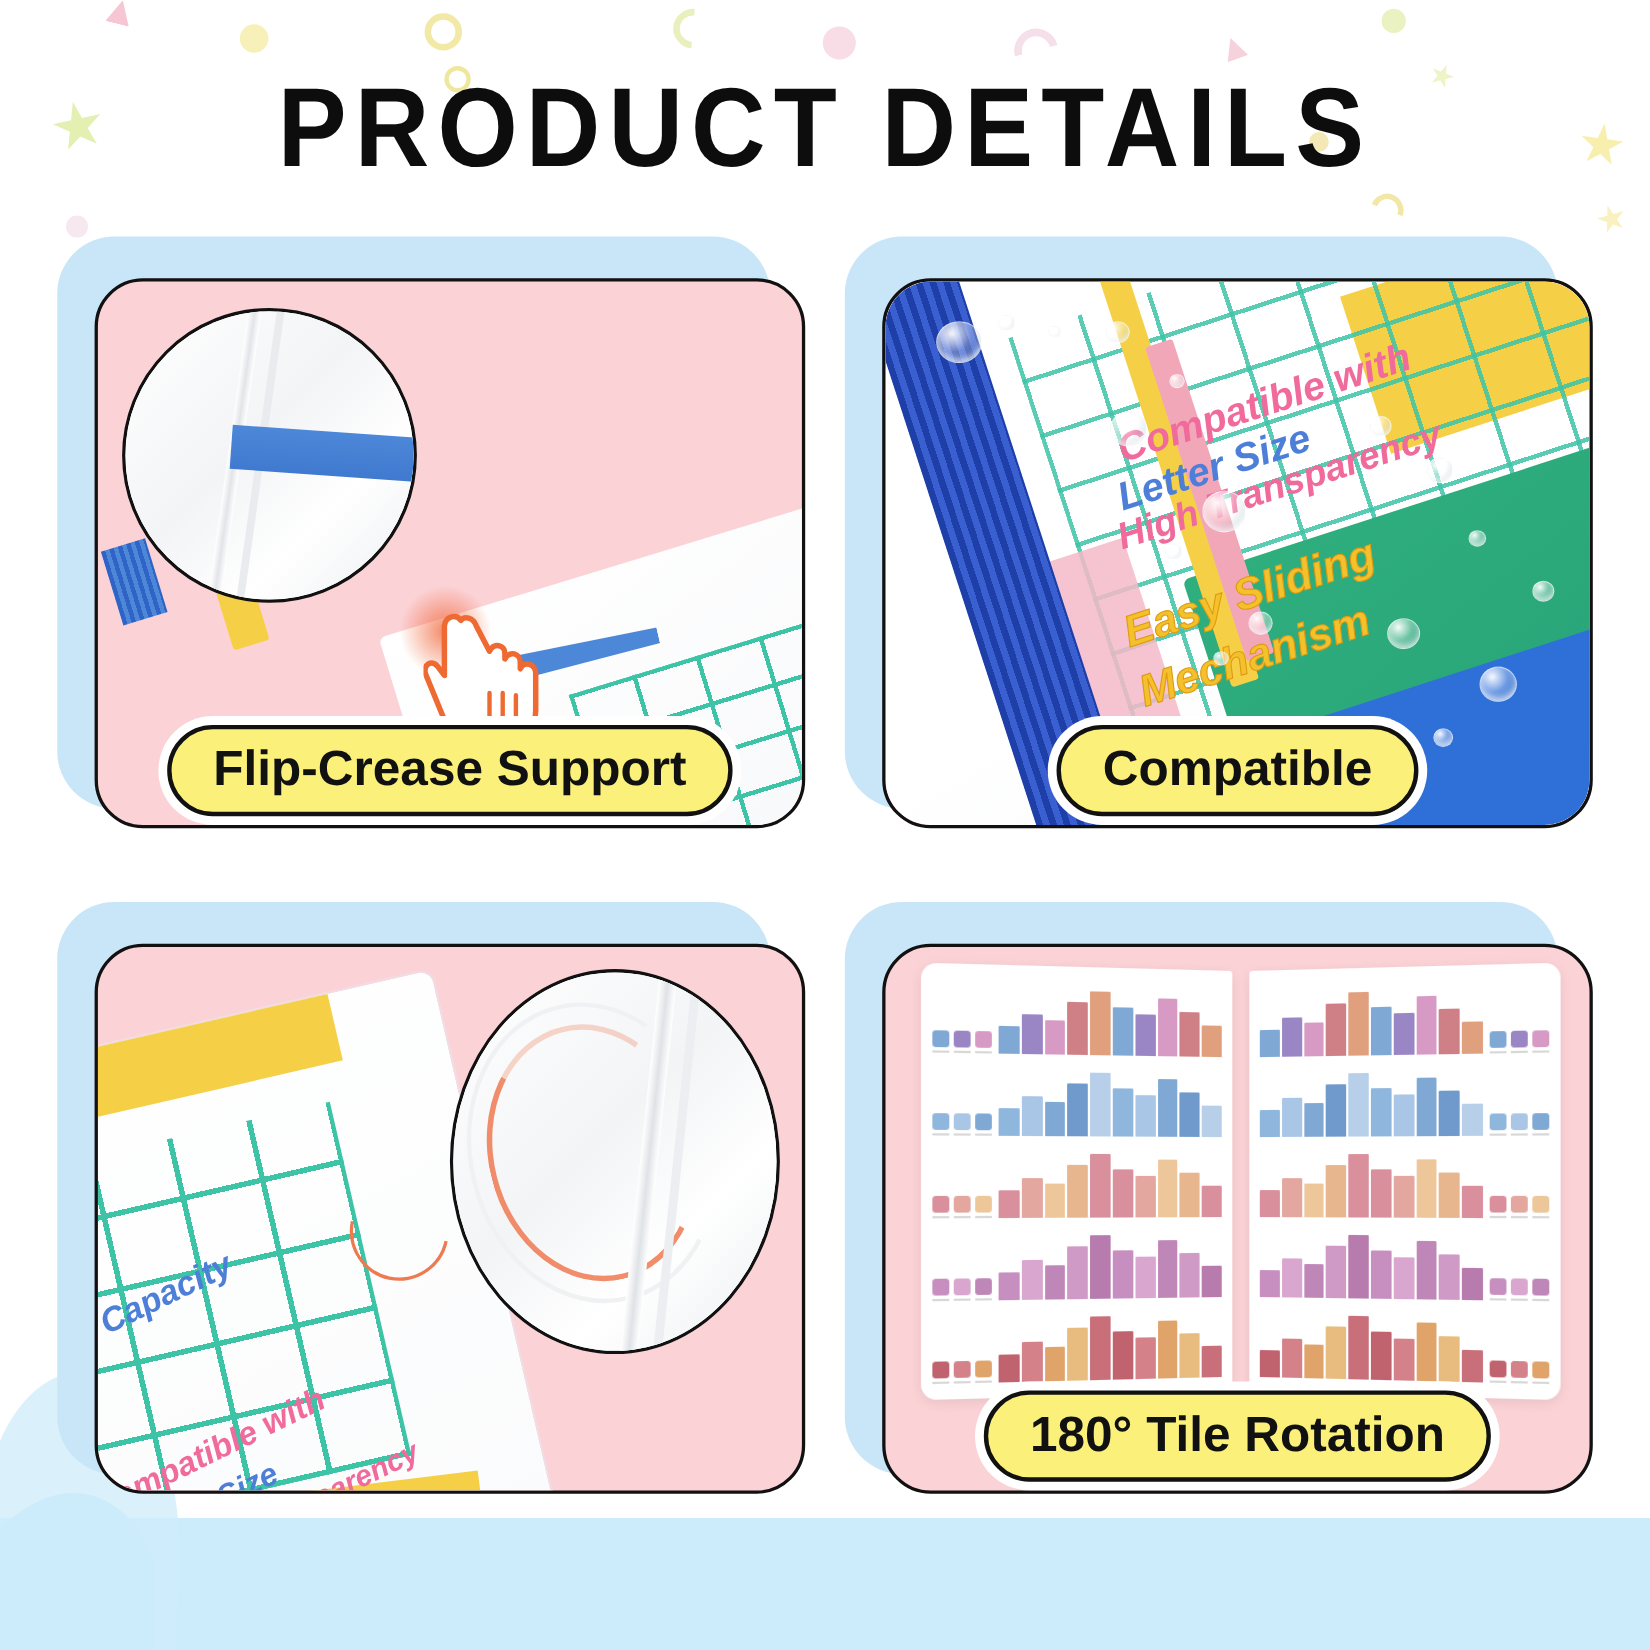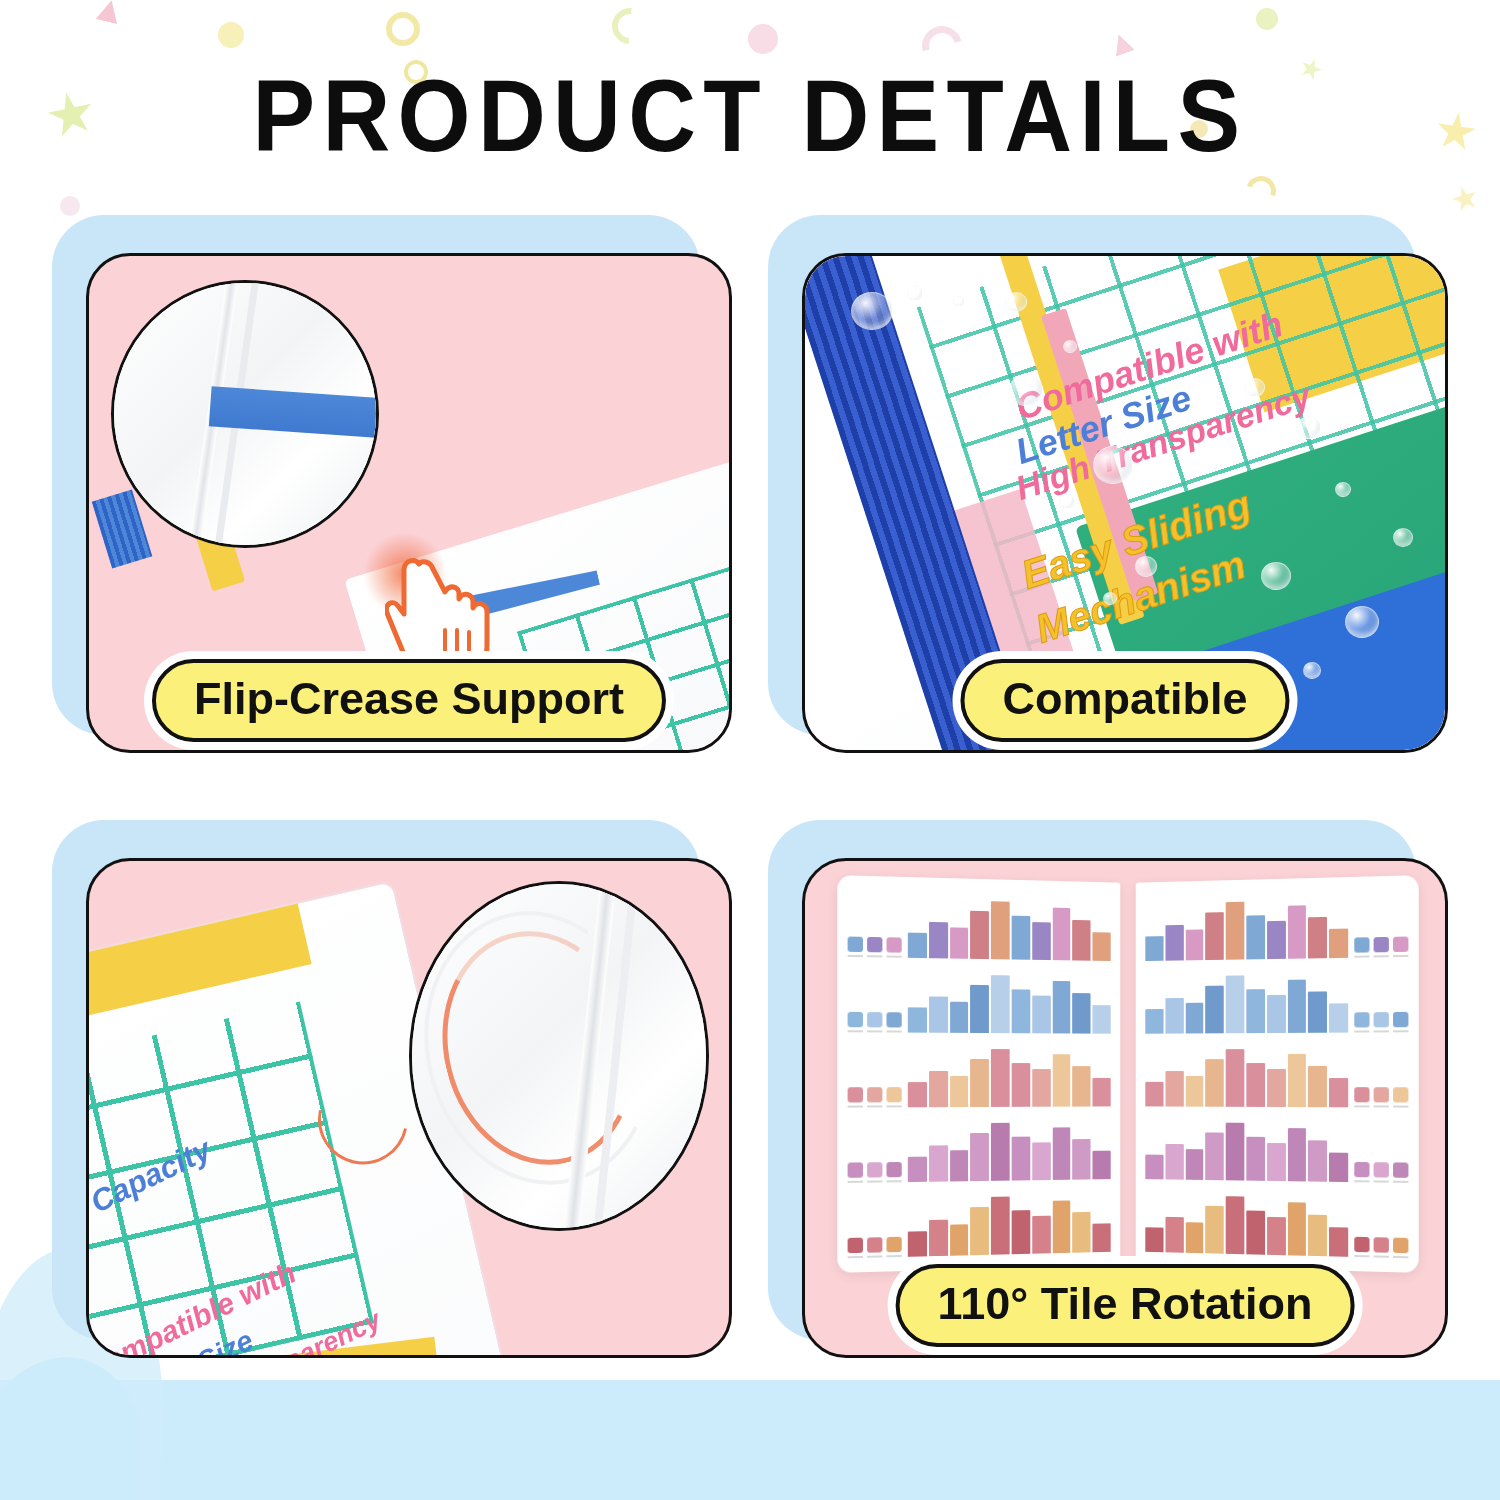--- a/index.html
+++ b/index.html
@@ -724,17 +724,17 @@
                   </div>
                 </div>
             </div>
           </div>
           <svg class="rot-arrow" viewBox="0 0 390 90">
             <path d="M10,26 C70,96 240,96 330,48" stroke="#ef6a33" stroke-width="16" fill="none" stroke-linecap="round"></path>
             <path d="M296,12 L350,42 L292,70 Z" fill="#ef6a33"></path>
           </svg>
         </div>
       </div>
-      <div class="panel-label">110° Tile Rotation</div>
+      <div class="panel-label">180° Tile Rotation</div>
     </div>
   </div>
 
 </div>
 
 </body></html>

